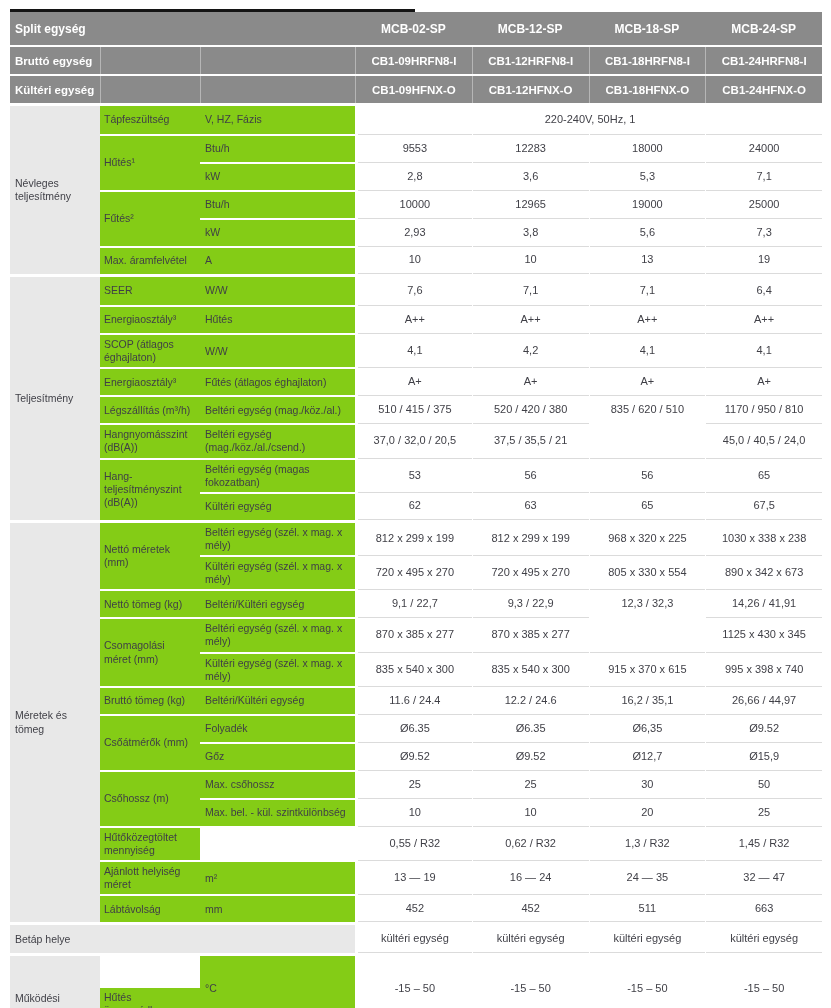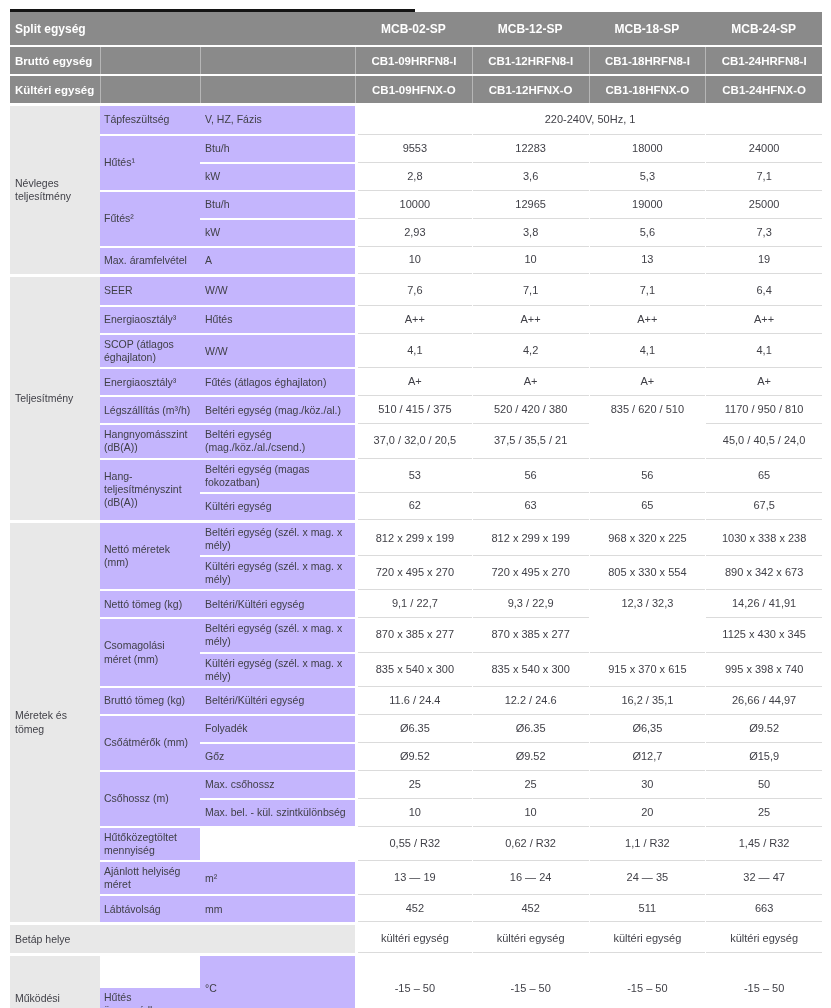--- a/index.html
+++ b/index.html
@@ -29,21 +29,21 @@
     display:grid;
     grid-template-columns:90px 100px 155px repeat(4,1fr);
     grid-auto-rows:minmax(28px,auto);
     margin-top:3px;
   }
   .slabel{
     background:#e8e8e8;display:flex;align-items:center;
     padding:4px 4px 4px 5px;font-size:10.5px;line-height:1.25;
   }
   .lcell{
-    background:#c4b5fd;display:flex;align-items:center;
+    background:#84cc16;display:flex;align-items:center;
     font-size:10.5px;line-height:1.25;
   }
   .lcell.c2{padding:3px 6px 3px 4px;}
   .lcell.c3{padding:3px 8px 3px 5px;}
   .sep{border-top:2px solid #fff;}
   .dcell{
     display:flex;align-items:center;justify-content:center;
     text-align:center;font-size:11px;line-height:1.2;
     margin-left:1px;background:#fff;padding:2px 2px;
   }
@@ -222,21 +222,21 @@
         <div class="dcell top" style="grid-area: 9 / 6;">30</div>
         <div class="dcell top" style="grid-area: 9 / 7;">50</div>
         <div class="lcell c3 sep" style="grid-area: 10 / 3;">Max. bel. - kül. szintkülönbség</div>
         <div class="dcell first-col top" style="grid-area: 10 / 4;">10</div>
         <div class="dcell top" style="grid-area: 10 / 5;">10</div>
         <div class="dcell top" style="grid-area: 10 / 6;">20</div>
         <div class="dcell top" style="grid-area: 10 / 7;">25</div>
         <div class="lcell c2 sep" style="grid-area: 11 / 2 / span 1;">Hűtőközegtöltet mennyiség</div>
         <div class="dcell first-col top" style="grid-area: 11 / 4;">0,55 / R32</div>
         <div class="dcell top" style="grid-area: 11 / 5;">0,62 / R32</div>
-        <div class="dcell top" style="grid-area: 11 / 6;">1,1 / R32</div>
+        <div class="dcell top" style="grid-area: 11 / 6;">1,3 / R32</div>
         <div class="dcell top" style="grid-area: 11 / 7;">1,45 / R32</div>
         <div class="lcell c2 sep" style="grid-area: 12 / 2 / span 1;">Ajánlott helyiség méret</div>
         <div class="lcell c3 sep" style="grid-area: 12 / 3;">m²</div>
         <div class="dcell first-col top" style="grid-area: 12 / 4;">13 — 19</div>
         <div class="dcell top" style="grid-area: 12 / 5;">16 — 24</div>
         <div class="dcell top" style="grid-area: 12 / 6;">24 — 35</div>
         <div class="dcell top" style="grid-area: 12 / 7;">32 — 47</div>
         <div class="lcell c2 sep" style="grid-area: 13 / 2 / span 1;">Lábtávolság</div>
         <div class="lcell c3 sep" style="grid-area: 13 / 3;">mm</div>
         <div class="dcell first-col top bot" style="grid-area: 13 / 4;">452</div>

